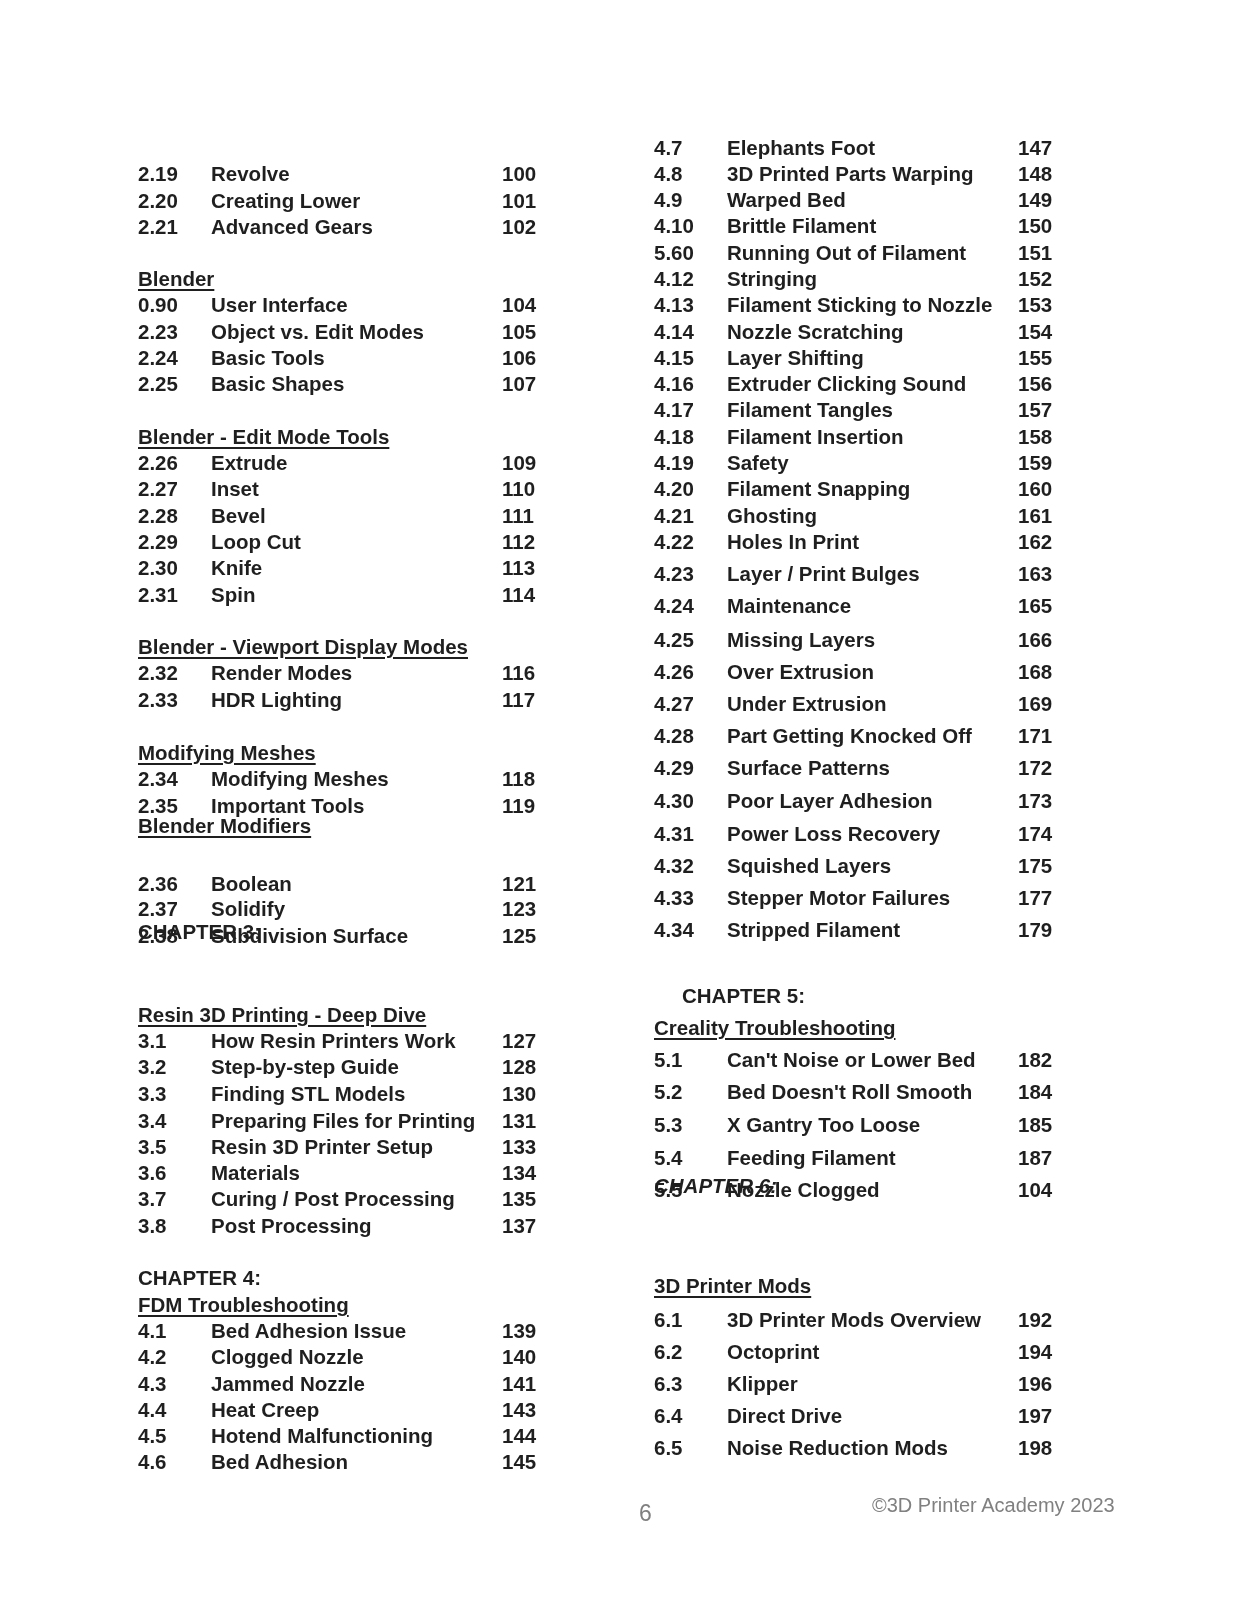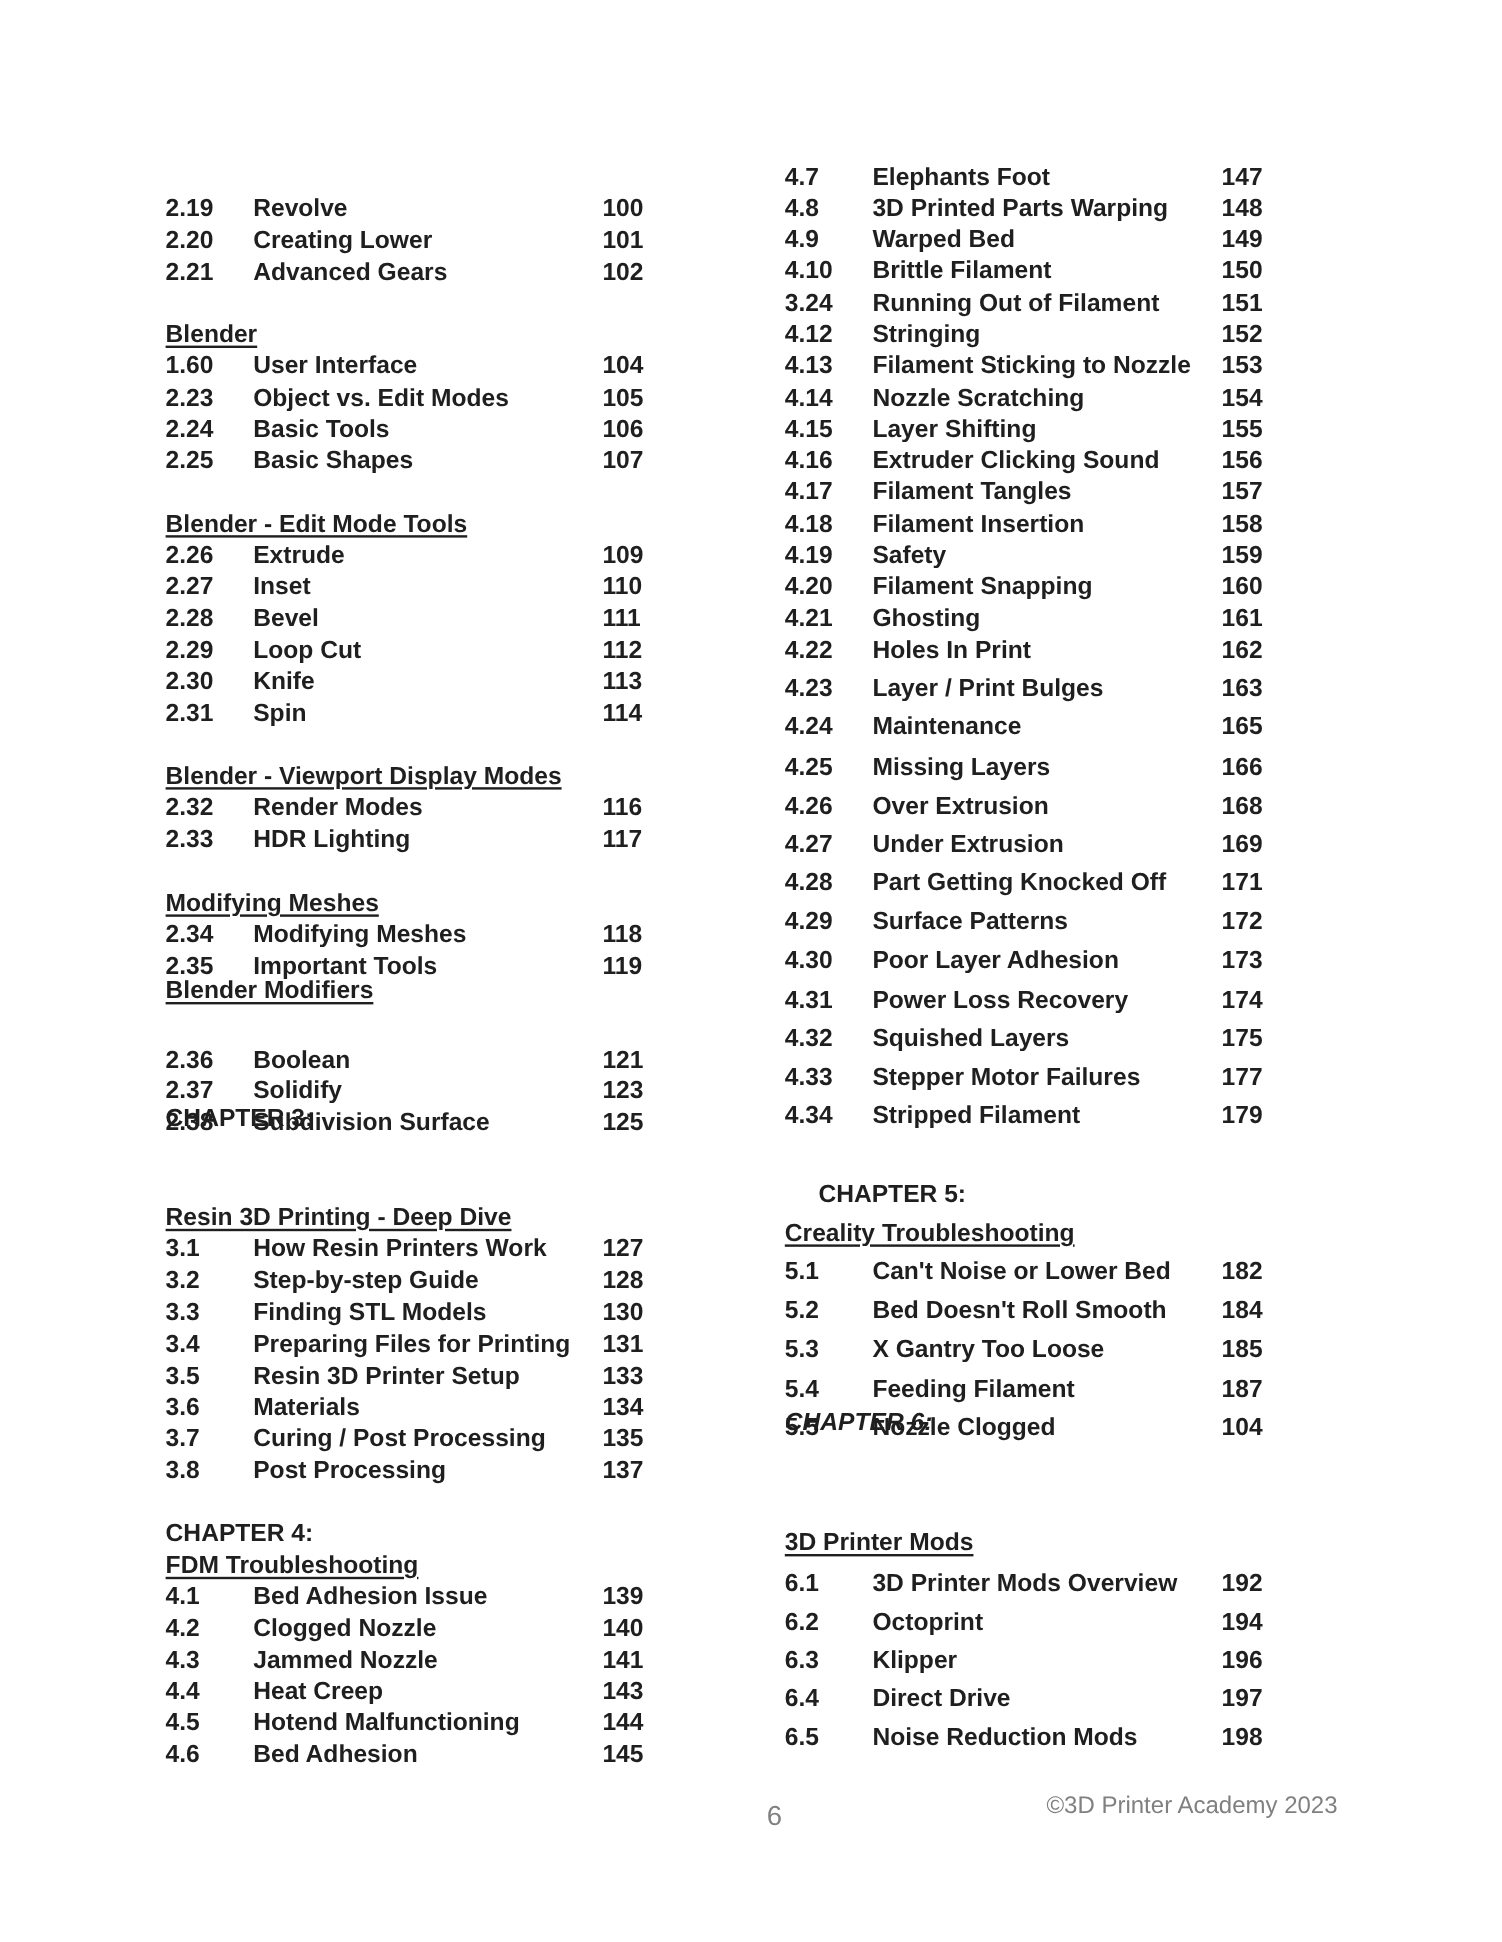--- a/index.html
+++ b/index.html
@@ -32,21 +32,21 @@
       <span class="title">Creating Lower</span>
       <span class="page">101</span>
     </div>
     <div class="row" style="top: 214px;">
       <span class="num">2.21</span>
       <span class="title">Advanced Gears</span>
       <span class="page">102</span>
     </div>
     <div class="hdr sub" style="top: 266px;">Blender</div>
     <div class="row" style="top: 292px;">
-      <span class="num">1.60</span>
+      <span class="num">0.90</span>
       <span class="title">User Interface</span>
       <span class="page">104</span>
     </div>
     <div class="row" style="top: 319px;">
       <span class="num">2.23</span>
       <span class="title">Object vs. Edit Modes</span>
       <span class="page">105</span>
     </div>
     <div class="row" style="top: 345px;">
       <span class="num">2.24</span>
@@ -217,21 +217,21 @@
       <span class="num">4.9</span>
       <span class="title">Warped Bed</span>
       <span class="page">149</span>
     </div>
     <div class="row" style="top: 213px;">
       <span class="num">4.10</span>
       <span class="title">Brittle Filament</span>
       <span class="page">150</span>
     </div>
     <div class="row" style="top: 240px;">
-      <span class="num">3.24</span>
+      <span class="num">5.60</span>
       <span class="title">Running Out of Filament</span>
       <span class="page">151</span>
     </div>
     <div class="row" style="top: 266px;">
       <span class="num">4.12</span>
       <span class="title">Stringing</span>
       <span class="page">152</span>
     </div>
     <div class="row" style="top: 292px;">
       <span class="num">4.13</span>

